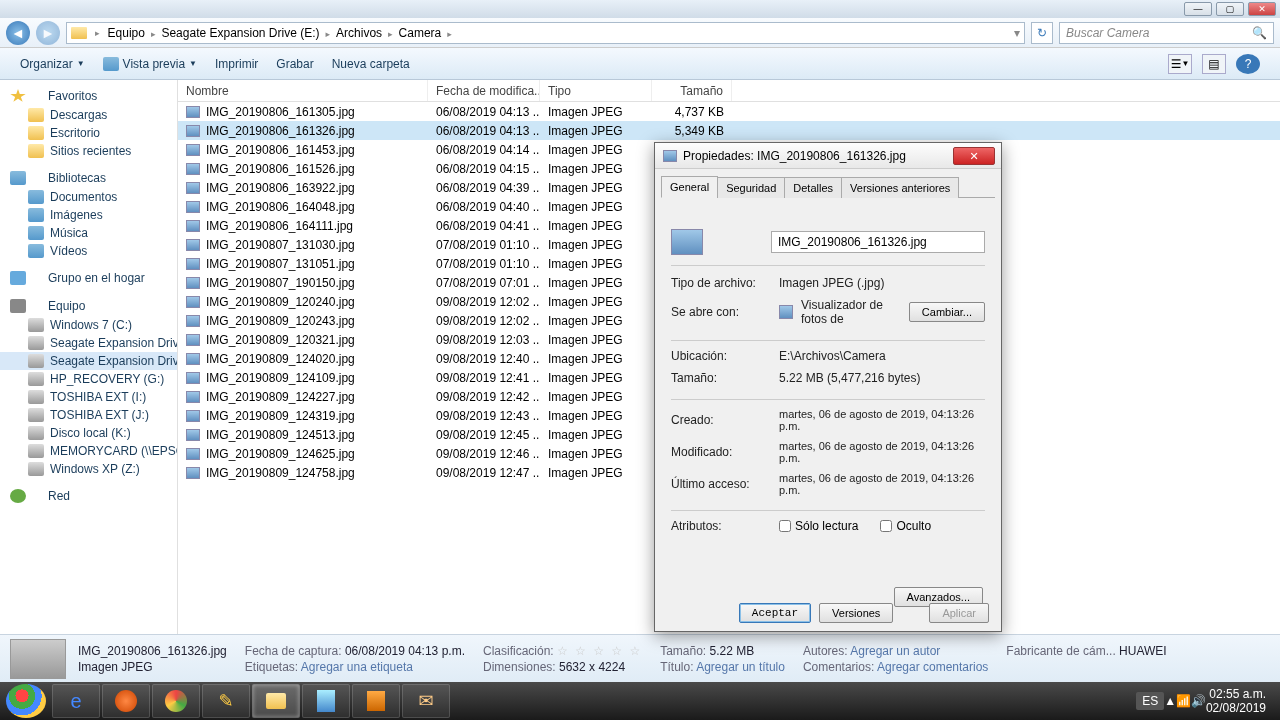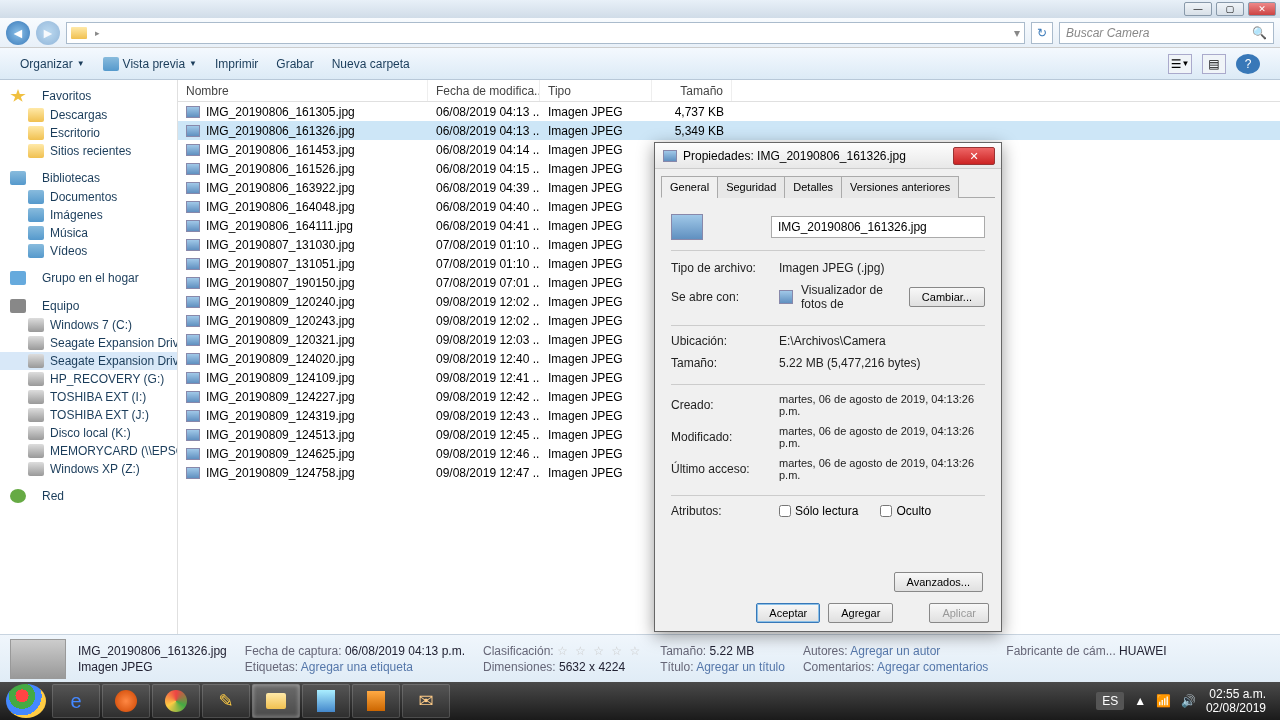--- a/index.html
+++ b/index.html
@@ -26,21 +26,21 @@
 .toolbar { height:32px; background:linear-gradient(#f4f9fe,#dceaf6); display:flex; align-items:center; padding:0 20px; gap:18px; border-bottom:1px solid #b8c8d8;}
 .tool-btn { color:#1a3c5a; cursor:pointer; display:flex; align-items:center; gap:4px;}
 .tool-btn .dd { font-size:8px; }
 .toolbar-right { margin-left:auto; display:flex; gap:10px; align-items:center;}
 .view-ico { width:24px; height:20px; border:1px solid #aac; background:#f0f4f8; cursor:pointer; display:flex; align-items:center; justify-content:center;}
 
 
 .main { display:flex; height:554px; background:white; }
 .sidebar { width:178px; border-right:1px solid #e0e0e0; padding:6px 0; overflow:hidden;}
 .side-group { margin-bottom:8px; }
-.side-hdr { display:flex; align-items:center; gap:16px; padding:3px 10px; color:#1a3c5a; cursor:pointer;}
+.side-hdr { display:flex; align-items:center; gap:22px; padding:3px 10px; color:#1a3c5a; cursor:pointer;}
 .side-item { display:flex; align-items:center; gap:6px; padding:2px 10px 2px 28px; color:#1a3c5a; cursor:pointer; white-space:nowrap; overflow:hidden;}
 .side-item.sel { background:#d8e8f8; }
 .ico { width:16px; height:14px; display:inline-block; border-radius:2px; flex-shrink:0;}
 .ico.star { background:#f0c040; clip-path: polygon(50% 0%, 61% 35%, 98% 35%, 68% 57%, 79% 91%, 50% 70%, 21% 91%, 32% 57%, 2% 35%, 39% 35%);}
 .ico.fold { background:linear-gradient(#ffe9a8,#f0c050);}
 .ico.lib { background:linear-gradient(#88bbdd,#5599cc);}
 .ico.drive { background:linear-gradient(#ddd,#999);}
 .ico.net { background:#66aa44; border-radius:50%;}
 .ico.home { background:#66aadd;}
 .ico.comp { background:#888;}
@@ -65,63 +65,64 @@
 .det-label { color:#667; }
 .det-val { color:#223;}
 .det-link { color:#5577aa;}
 .stars { color:#ccc; letter-spacing:2px;}
 
 
 .dialog { position:absolute; left:654px; top:142px; width:348px; height:490px; background:#f0f0f0; border:1px solid #666; box-shadow:0 4px 16px rgba(0,0,0,.4);}
 .dlg-title { height:26px; background:linear-gradient(#fdfdfd,#e8e8e8); border-bottom:1px solid #ccc; display:flex; align-items:center; padding:0 8px; gap:6px;}
 .dlg-close { position:absolute; right:6px; top:4px; width:42px; height:18px; background:linear-gradient(#e66,#c22); color:white; border:1px solid #933; border-radius:2px; display:flex; align-items:center; justify-content:center; font-size:11px; cursor:pointer;}
 .dlg-body { padding:6px; }
-.tabs { display:flex; border-bottom:1px solid #aaa; margin-bottom:8px;}
+.tabs { display:flex; border-bottom:1px solid #aaa; margin-bottom:23px;align-items:center;}
 .tab { padding:4px 8px; border:1px solid #aaa; border-bottom:none; background:#e8e8e8; margin-right:-1px; cursor:pointer; position:relative; top:1px; font-size:11px;}
 .tab.active { background:#f0f0f0; border-bottom:1px solid #f0f0f0;}
 .prop-content { background:#f0f0f0; padding:8px 10px; height:398px; position:relative;}
 .prop-row { display:flex; align-items:center; margin-bottom:8px; gap:8px;}
 .prop-icon-row { border-bottom:1px solid #ccc; padding-bottom:10px; margin-bottom:10px;}
 .prop-thumb { width:32px; height:26px; background:linear-gradient(#a0c8e8,#6090c0); border:1px solid #88a; margin-right:60px;}
 .prop-name { flex:1; border:1px solid #aaa; padding:3px 6px; background:white;}
 .prop-section { border-bottom:1px solid #ccc; padding-bottom:6px; margin-bottom:8px;}
 .prop-label { width:100px; color:#222;}
 .prop-val { flex:1; color:#222;}
 .btn { padding:3px 12px; border:1px solid #888; background:linear-gradient(#f8f8f8,#e0e0e0); cursor:pointer; border-radius:2px; font-size:11px;}
-.btn.primary { border:1px solid #3878b8; box-shadow: inset 0 0 0 1px #8ac0e8;}
+.btn.primary { border:1px solid #3878b8; box-shadow: inset 0 0 0 1px #8ac0e8; font-family: Liberation Mono, monospace;}
 .btn.disabled { color:#999;margin-left:28px; }
 .adv-btn { position:absolute; right:12px; bottom:12px;}
 .dlg-buttons { position:absolute; bottom:8px; right:12px; display:flex; gap:8px;}
 .chk { display:flex; align-items:center; gap:4px;}
 .chk input { width:12px; height:12px;}
 
 
 .taskbar { position:absolute; bottom:0; left:0; right:0; height:38px; background:linear-gradient(#4a4a4a,#1a1a1a); display:flex; align-items:center; padding:0 6px;}
 .start { width:40px; height:34px; border-radius:50%; background:radial-gradient(circle at 40% 35%, #f44 0 20%, #4a4 20% 40%, #48f 40% 60%, #fc4 60% 80%, transparent 80%), radial-gradient(#1a6acf,#0a3a7f); cursor:pointer; margin-right:6px;}
 .task-ico { width:48px; height:34px; border:1px solid rgba(255,255,255,.15); background:rgba(255,255,255,.08); margin-right:2px; display:flex; align-items:center; justify-content:center; cursor:pointer; border-radius:2px;}
 .task-ico.active { background:rgba(255,255,255,.2); box-shadow:inset 0 0 4px rgba(255,255,255,.4);}
-.tray { margin-left:auto; display:flex; align-items:center; gap:10px; color:#fff; padding-right:8px; font-size:11px;}
+.tray { margin-left:auto; display:flex; align-items:center; color:#fff; padding-right:8px; font-size:11px;}
 .tray-time { text-align:right; line-height:1.2;}
 .lang { background:#555; padding:2px 6px; border-radius:2px; cursor:pointer;}
 </style>
 </head>
 <body>
 
 <div class="titlebar">
   <div class="win-btn">—</div>
   <div class="win-btn">▢</div>
   <div class="win-btn close">✕</div>
 </div>
 
 <div class="navbar">
   <div class="nav-arrow">◄</div>
   <div class="nav-arrow fwd">►</div>
   <div class="breadcrumb-box">
     <span class="folder-ico"></span>
     <span class="bc-sep">▸</span>
+    <span id="crumbs"><span class="bc-item">Equipo</span><span class="bc-sep">▸</span><span class="bc-item">Seagate Expansion Drive (E:)</span><span class="bc-sep">▸</span><span class="bc-item">Archivos</span><span class="bc-sep">▸</span><span class="bc-item">Camera</span><span class="bc-sep">▸</span></span>
     <span style="margin-left:auto;color:#888">▾</span>
   </div>
   <div class="refresh">↻</div>
   <div class="search-box">
     <span>Buscar Camera</span>
     <span class="mag">🔍</span>
   </div>
 </div>
 
 <div class="toolbar">
@@ -521,21 +522,21 @@
         <label class="chk" style="margin-left:14px">
             <input type="checkbox" style="">
             <span>Oculto</span>
           </label>
       </div>
       <button class="btn adv-btn">Avanzados...</button>
     </div>
   </div>
   <div class="dlg-buttons">
     <button class="btn primary">Aceptar</button>
-    <button class="btn">Agregar</button>
+    <button class="btn">Versiones</button>
     <button class="btn disabled">Aplicar</button>
   </div>
 </div>
 
 <div class="taskbar">
   <div class="start"></div>
   <div class="task-ico">
       <span style="color:#48f;font-size:20px">e</span>
     </div>
   <div class="task-ico">

